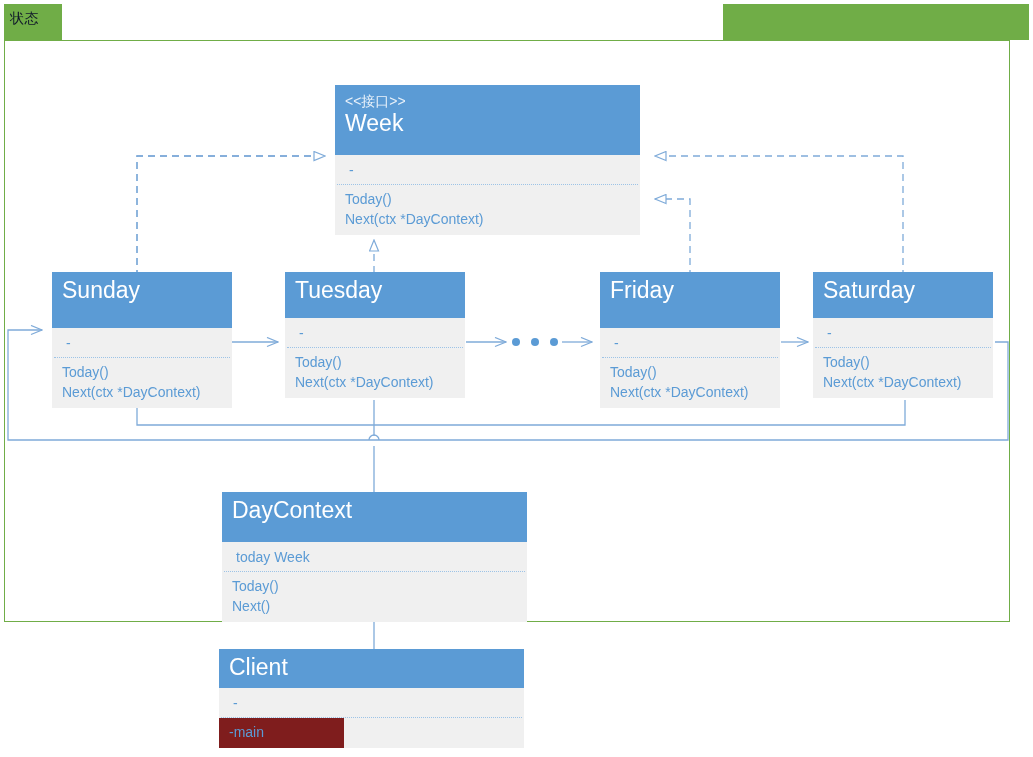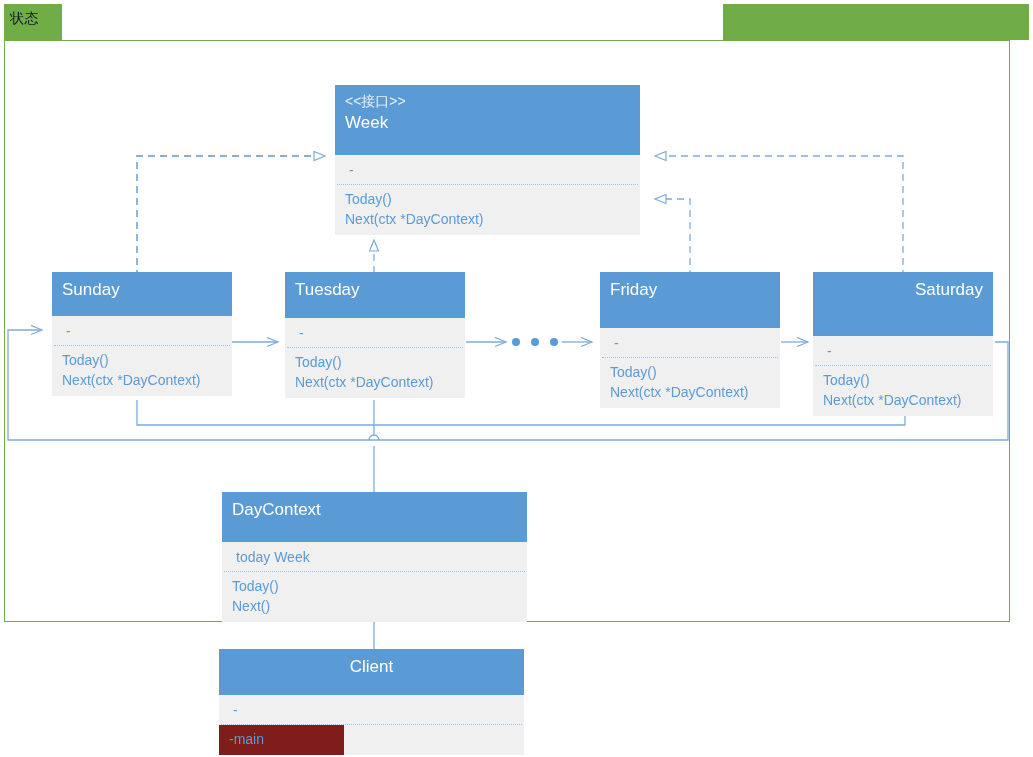--- a/index.html
+++ b/index.html
@@ -62,21 +62,21 @@
     box-sizing: border-box;
     padding: 6px 10px 4px 10px;
     overflow: hidden;
   }
   .uml-stereo {
     font-size: 14px;
     line-height: 20px;
     color: #eaf2fa;
   }
   .uml-title {
-    font-size: 17px;
+    font-size: 23px;
     line-height: 24px;
     color: #ffffff;
   }
   .uml-body {
     background: #f0f0f0;
     box-sizing: border-box;
     padding: 0;
   }
   .uml-attrs {
     padding: 5px 10px 4px 14px;
@@ -175,21 +175,21 @@
       </div>
       <div class="uml-sep"></div>
       <div class="uml-ops">
         <div class="uml-line">Today()</div>
         <div class="uml-line">Next(ctx *DayContext)</div>
       </div>
     </div>
   </div>
 
   <div class="uml" style="left:52px; top:272px; width:180px;">
-    <div class="uml-head" style="height:44px;">
+    <div class="uml-head" style="height:56px;">
       <div class="uml-title">Sunday</div>
     </div>
     <div class="uml-body">
       <div class="uml-attrs">
         <div class="uml-line">-</div>
       </div>
       <div class="uml-sep"></div>
       <div class="uml-ops">
         <div class="uml-line">Today()</div>
         <div class="uml-line">Next(ctx *DayContext)</div>
@@ -229,21 +229,21 @@
       </div>
       <div class="uml-sep"></div>
       <div class="uml-ops">
         <div class="uml-line">Today()</div>
         <div class="uml-line">Next(ctx *DayContext)</div>
       </div>
     </div>
   </div>
 
   <div class="uml" style="left:813px; top:272px; width:180px;">
-    <div class="uml-head" style="height:64px;text-align:right;">
+    <div class="uml-head" style="height:46px;">
       <div class="uml-title">Saturday</div>
     </div>
     <div class="uml-body">
       <div class="uml-attrs">
         <div class="uml-line">-</div>
       </div>
       <div class="uml-sep"></div>
       <div class="uml-ops">
         <div class="uml-line">Today()</div>
         <div class="uml-line">Next(ctx *DayContext)</div>
@@ -261,21 +261,21 @@
       </div>
       <div class="uml-sep"></div>
       <div class="uml-ops">
         <div class="uml-line">Today()</div>
         <div class="uml-line">Next()</div>
       </div>
     </div>
   </div>
 
   <div class="uml" style="left:219px; top:649px; width:305px;">
-    <div class="uml-head" style="height:46px;text-align:center;">
+    <div class="uml-head" style="height:39px;">
       <div class="uml-title">Client</div>
     </div>
     <div class="uml-body">
       <div class="uml-attrs">
         <div class="uml-line">-</div>
       </div>
       <div class="uml-sep"></div>
       <div class="uml-ops" style="background:#7f1d1d; width:125px; box-sizing:border-box;">
         <div class="uml-line">-main</div>
       </div>

